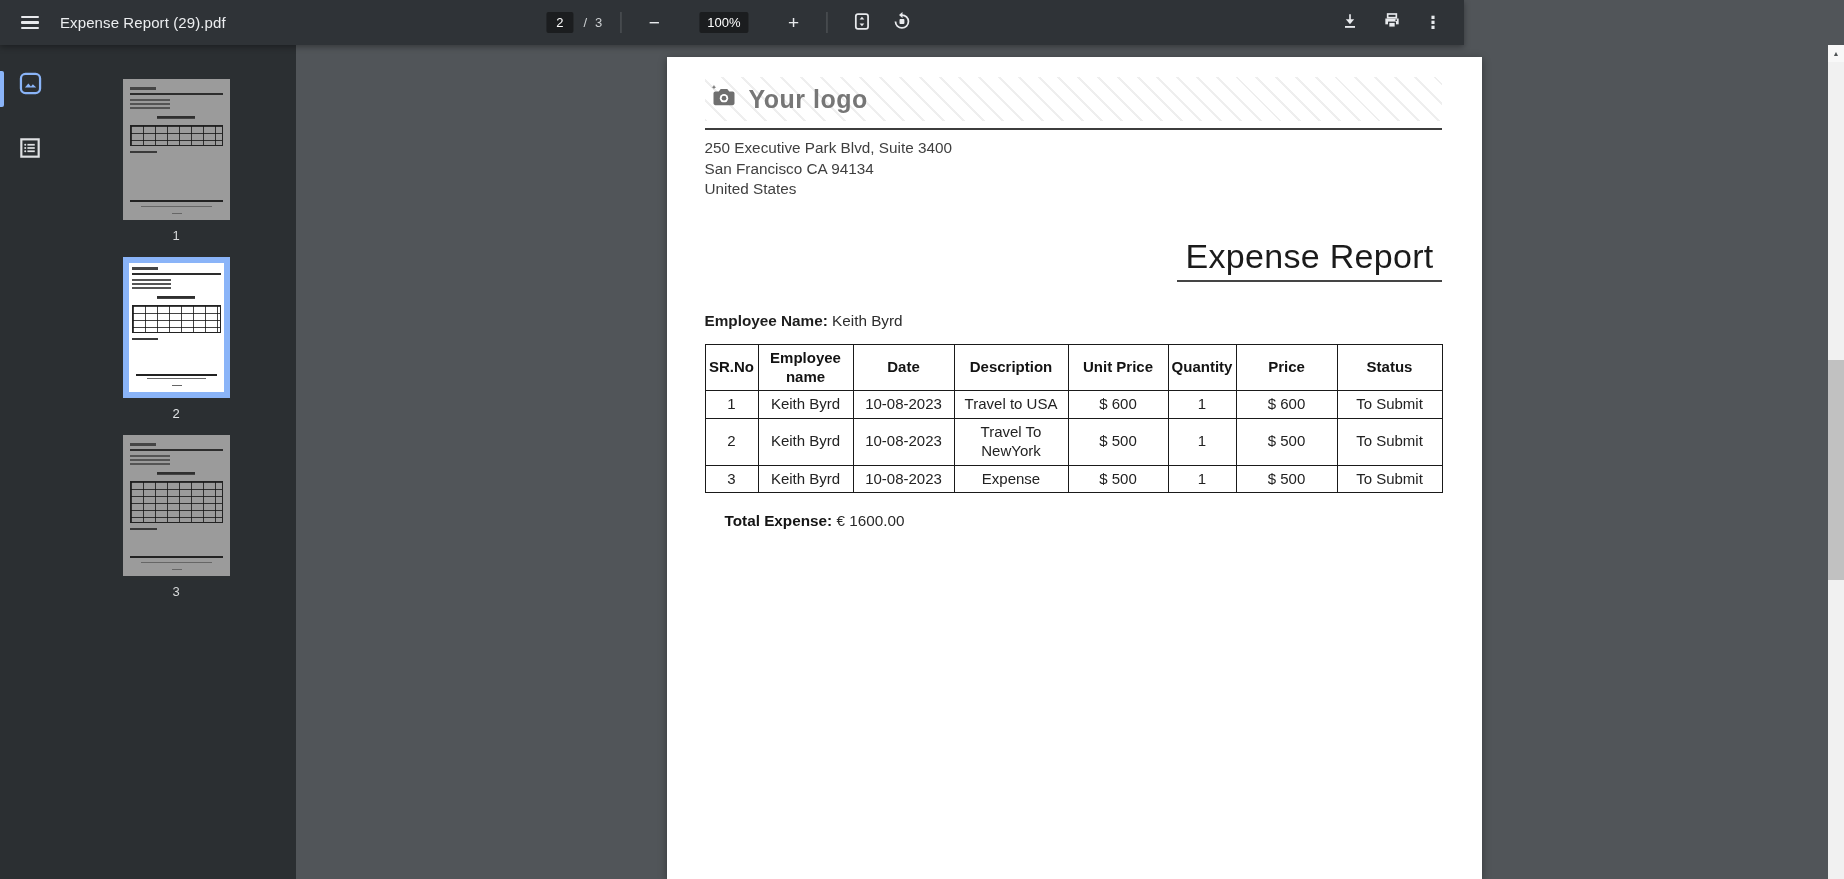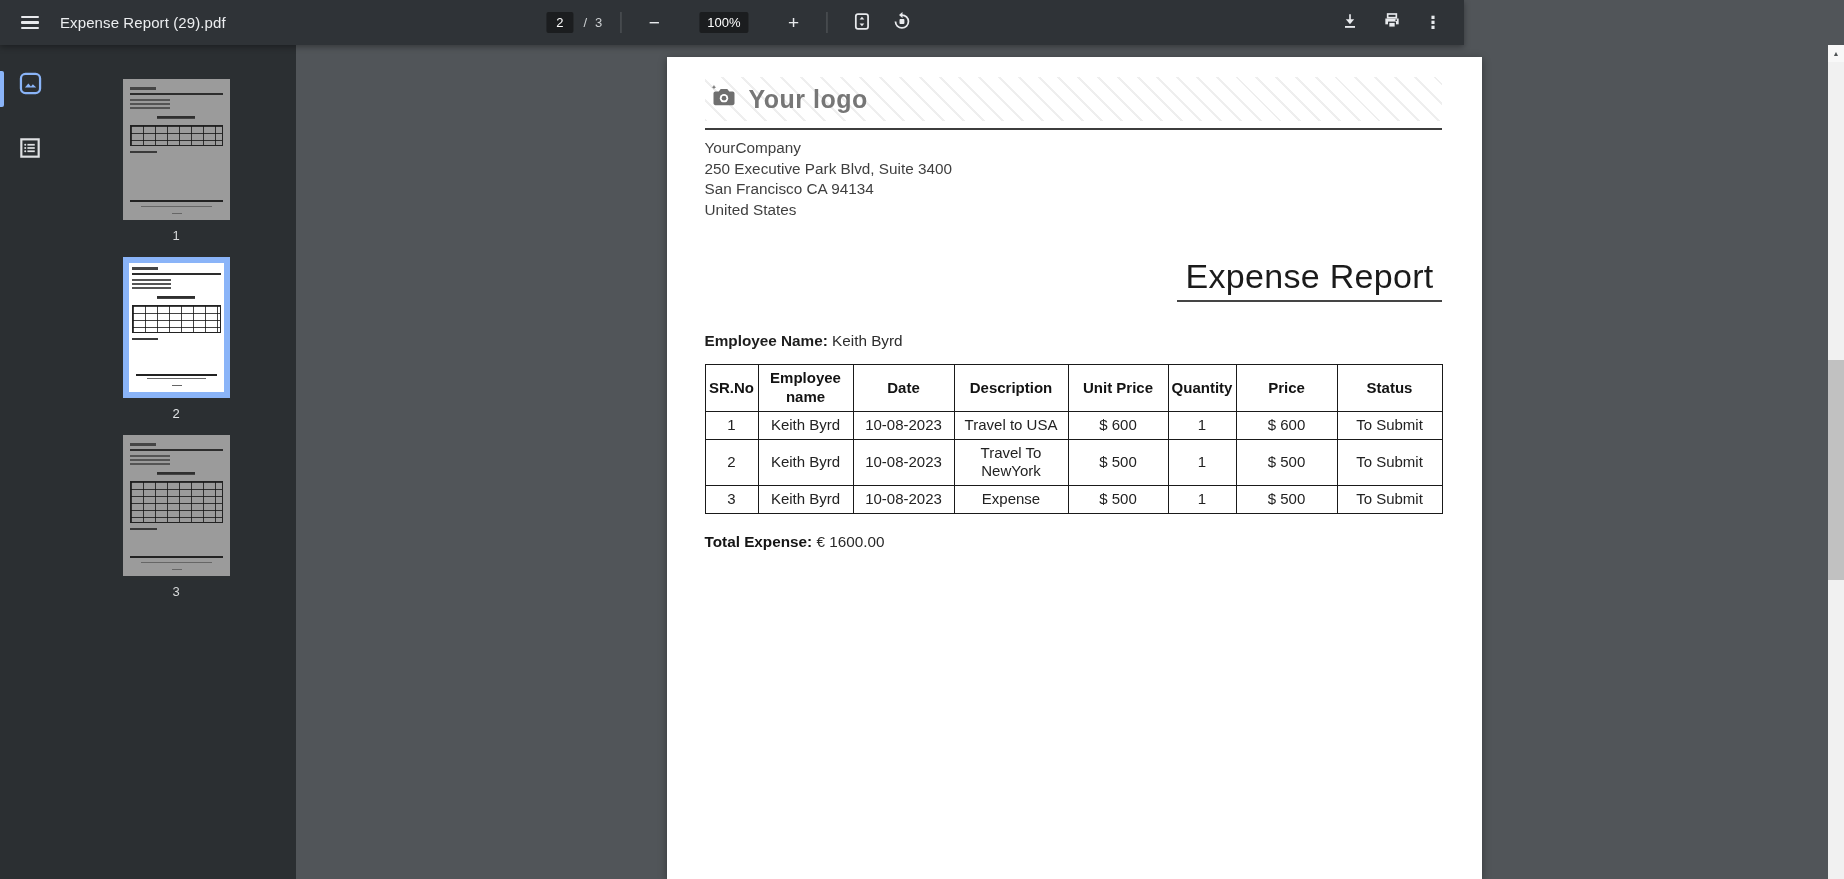--- a/index.html
+++ b/index.html
@@ -130,21 +130,21 @@
     font-size: 15px; color: #222;
   }
   table.report th, table.report td {
     border: 1.5px solid #1a1a1a; text-align: center; vertical-align: middle;
     padding: 4px 3px; line-height: 1.25;
   }
   table.report th { font-weight: bold; font-size: 15px; color: #131313; height: 44px; }
   table.report td { height: 27px; }
 
   .total-line { margin-top: 19px; font-size: 15.3px; color: #2a2a2a; }
-  .total-line b { color: #151515; }
+  .total-line b { color: #151515; margin-left: 20px; }
 
   
   .scrollbar {
     position: absolute; top: 45px; right: 0; width: 16px; bottom: 0;
     background: #f1f1f1; z-index: 40;
   }
   .scroll-up-btn {
     width: 16px; height: 17px; background: #f8f8f8; border: none; cursor: pointer;
     color: #4f5355; font-size: 7px; display: flex; align-items: center; justify-content: center;
   }
@@ -315,21 +315,20 @@
           <circle cx="12" cy="13" r="3.6" fill="#ffffff"></circle>
           <circle cx="12" cy="13" r="2" fill="#6f6f6f"></circle>
           <path d="M3.4 1.6l.55 1.45L5.4 3.6l-1.45.55L3.4 5.6l-.55-1.45L1.4 3.6l1.45-.55z"></path>
         </svg>
       </span>
       <span class="logo-text">Your logo</span>
     </div>
     <div class="doc-hr"></div>
 
     <div class="address">
-      <div>YourCompany</div>
       <div>250 Executive Park Blvd, Suite 3400</div>
       <div>San Francisco CA 94134</div>
       <div>United States</div>
     </div>
 
     <div class="title-wrap">
       <span class="doc-heading">Expense Report</span>
     </div>
 
     <div class="employee-line">

